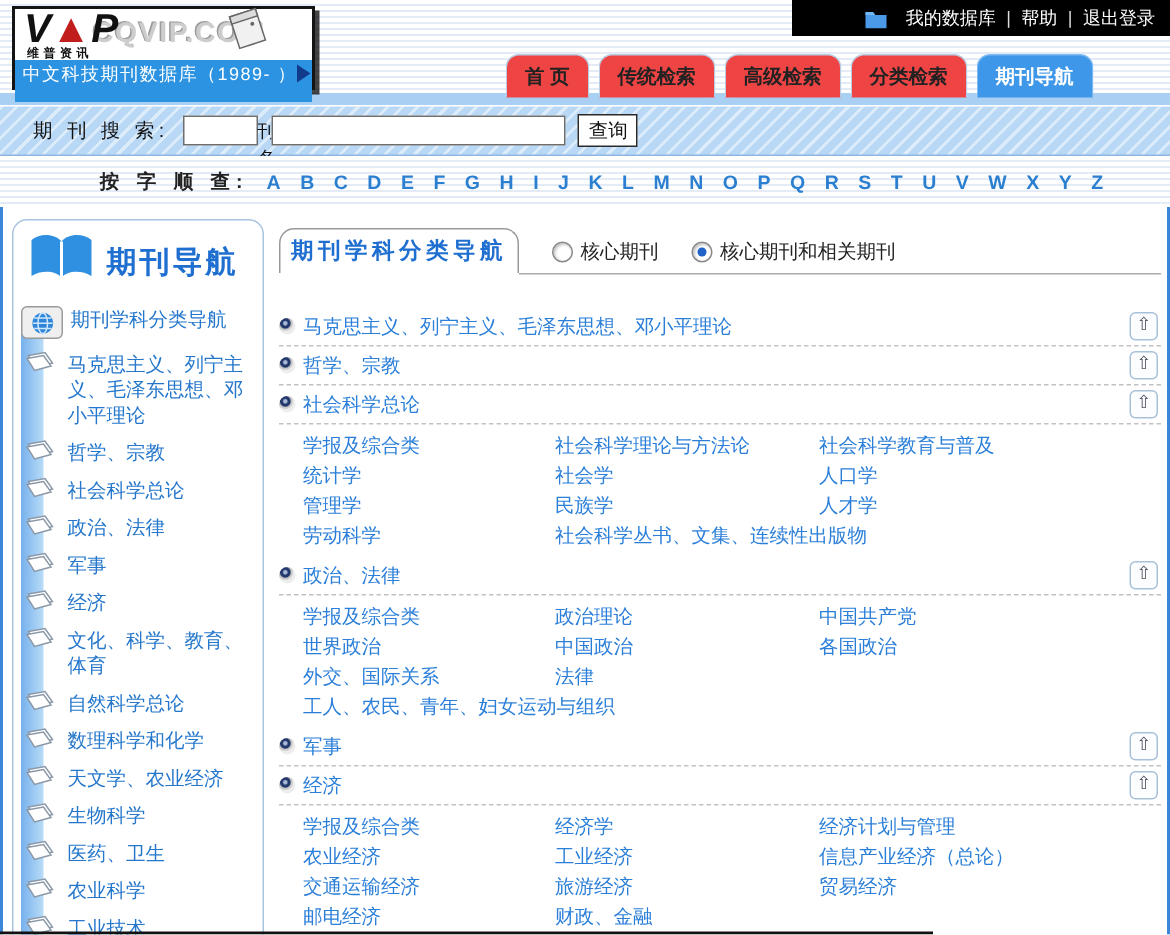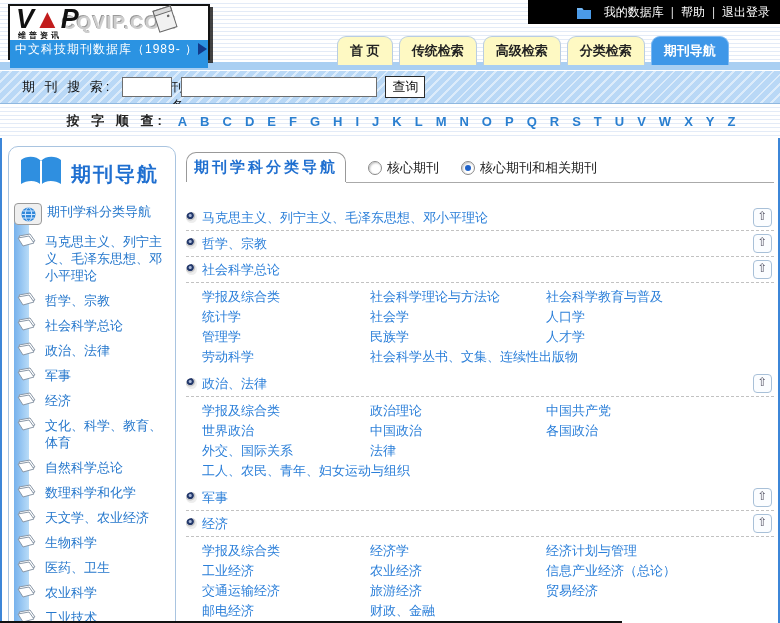--- a/index.html
+++ b/index.html
@@ -25,21 +25,21 @@
   .viplogo{position:absolute;left:6px;top:-2px;font-style:italic;font-weight:900;font-size:27px;color:#111;line-height:30px;}
   .viplogo .red{color:#c21d1d;}
   .vipsub{position:absolute;left:8px;top:24px;font-size:8px;letter-spacing:3px;color:#111;font-weight:bold;}
   .logo-book{position:absolute;right:26px;top:-2px;}
   .logo-bar{position:relative;height:28px;background:#2b93e2;color:#fff;font-size:12px;letter-spacing:1px;
             line-height:18px;padding-left:5px;white-space:nowrap;}
   .logo-arrow{position:absolute;right:1px;top:3px;width:0;height:0;border-left:9px solid #123a8a;
               border-top:6px solid transparent;border-bottom:6px solid transparent;}
   
   .tabs{position:absolute;left:337px;top:36px;display:flex;align-items:flex-end;gap:6px;z-index:4;}
-  .tab{background:#fef9c3;border:1px solid #b9cde2;border-bottom:none;border-radius:9px 9px 0 0;
+  .tab{background:#ef4444;border:1px solid #b9cde2;border-bottom:none;border-radius:9px 9px 0 0;
        padding:5px 12px 5px 12px;font-size:13px;font-weight:bold;color:#222;cursor:pointer;}
   .tab.active{background:#3e97e8;border-color:#7db9f2;color:#fff;}
   .band{position:absolute;left:0;top:62px;width:780px;height:8px;background:#a9cff2;z-index:2;}
   
   .searchrow{position:absolute;left:0;top:70px;width:780px;height:34px;z-index:2;box-sizing:border-box;
      background:#b9d8f6;
      background-image:repeating-linear-gradient(135deg,rgba(255,255,255,.5) 0 2px,rgba(255,255,255,0) 2px 7px);
      border-top:1px solid #fff;border-bottom:1px solid #8fb8e0;
      display:flex;align-items:center;padding-left:22px;}
   .searchrow .lbl{font-size:13px;font-weight:normal;color:#111;letter-spacing:3px;margin-right:10px;}
@@ -445,22 +445,22 @@
 
     <div class="catrow">
       <span class="bullet"></span>
       <span class="cat-lab">经济</span>
       <span class="upbtn">⇧</span>
     </div>
     <div class="subgrid">
       <span class="subcell">学报及综合类</span>
       <span class="subcell">经济学</span>
       <span class="subcell">经济计划与管理</span>
+      <span class="subcell">农业经济</span>
       <span class="subcell">工业经济</span>
-      <span class="subcell">农业经济</span>
       <span class="subcell">信息产业经济（总论）</span>
       <span class="subcell">交通运输经济</span>
       <span class="subcell">旅游经济</span>
       <span class="subcell">贸易经济</span>
       <span class="subcell">邮电经济</span>
       <span class="subcell sp2">财政、金融</span>
       <span class="subcell sp3">世界各国经济概况、经济史、经济地理</span>
     </div>
 
   </div>

